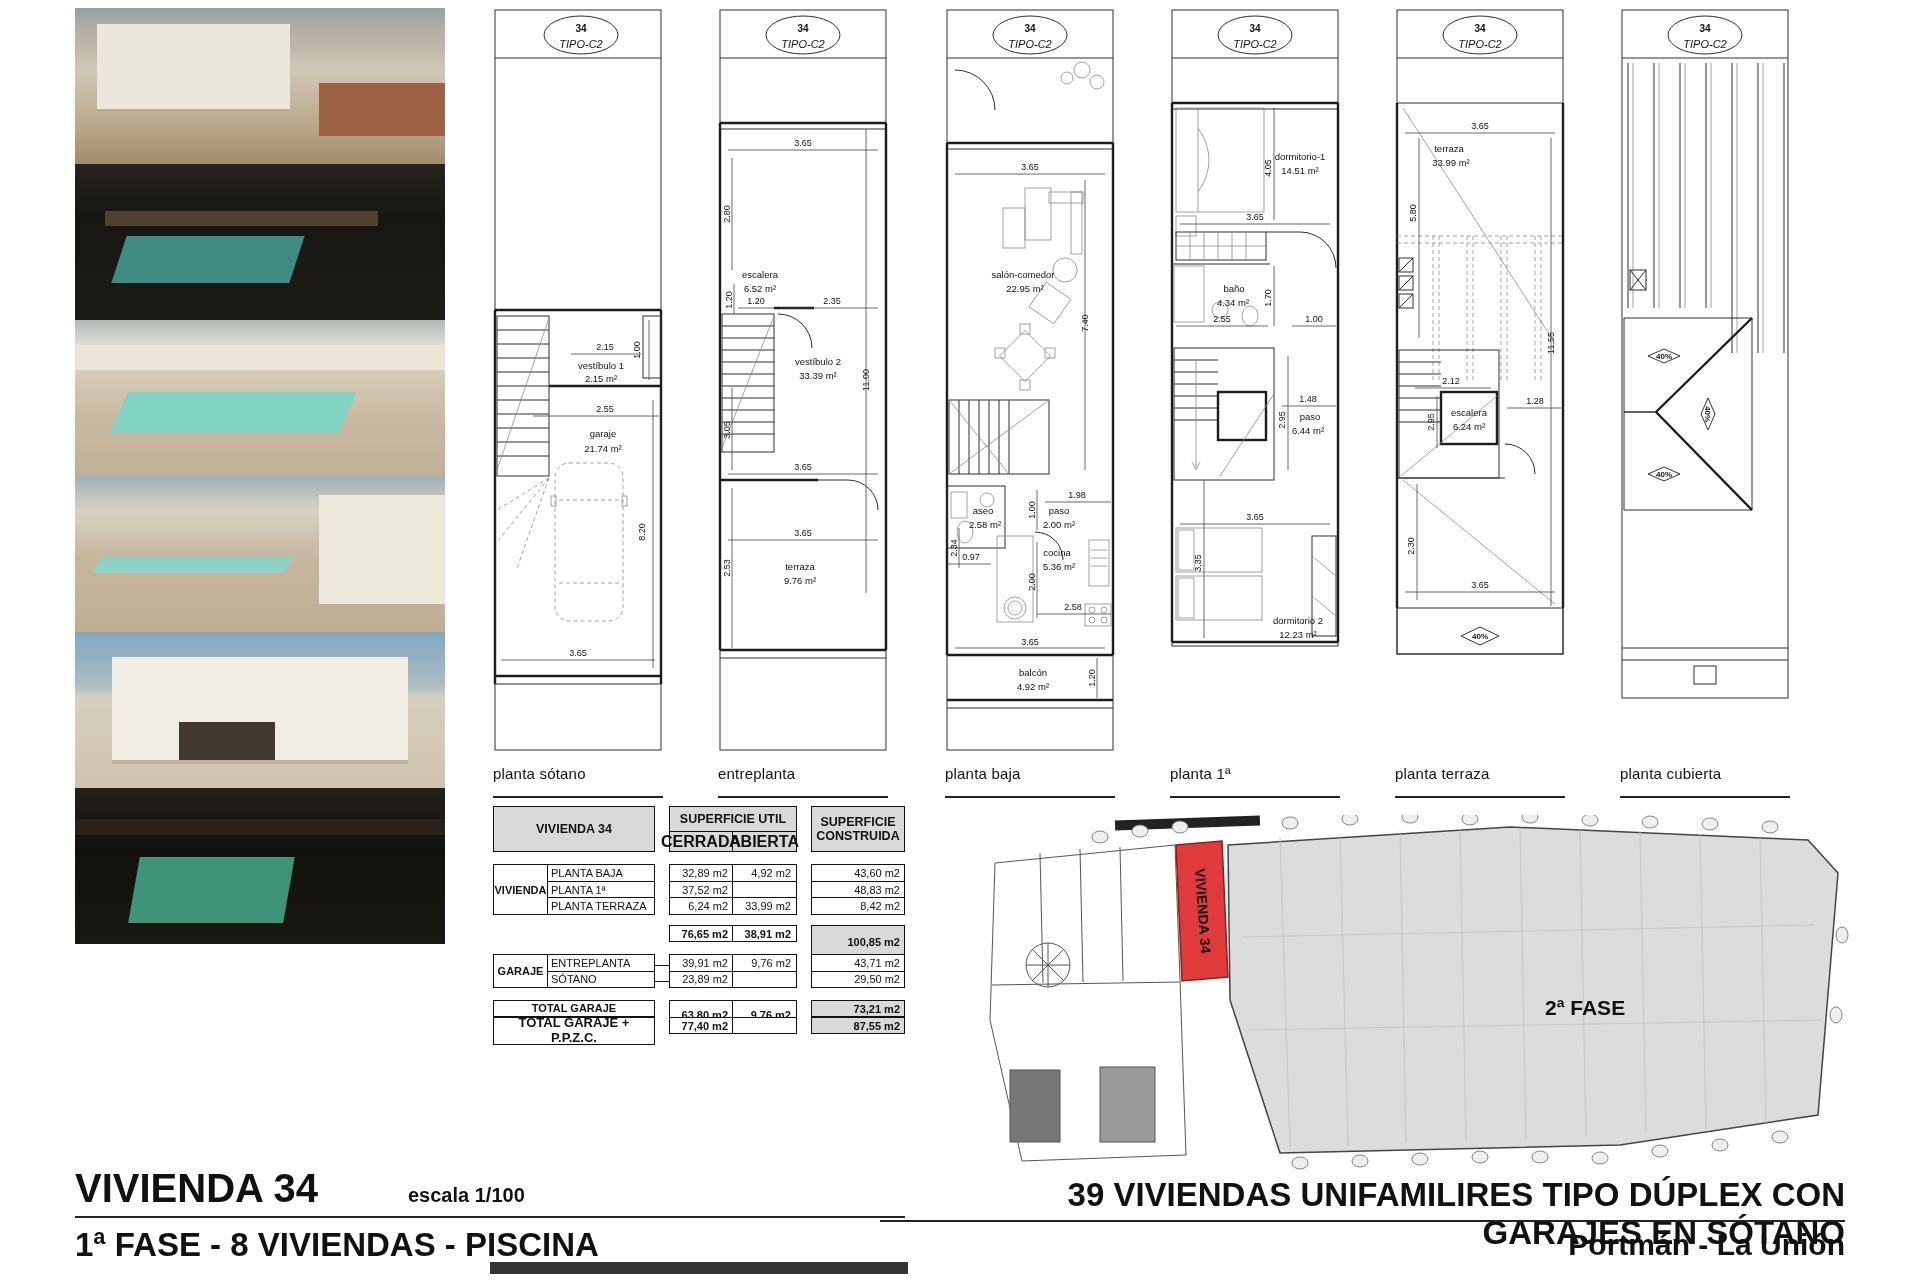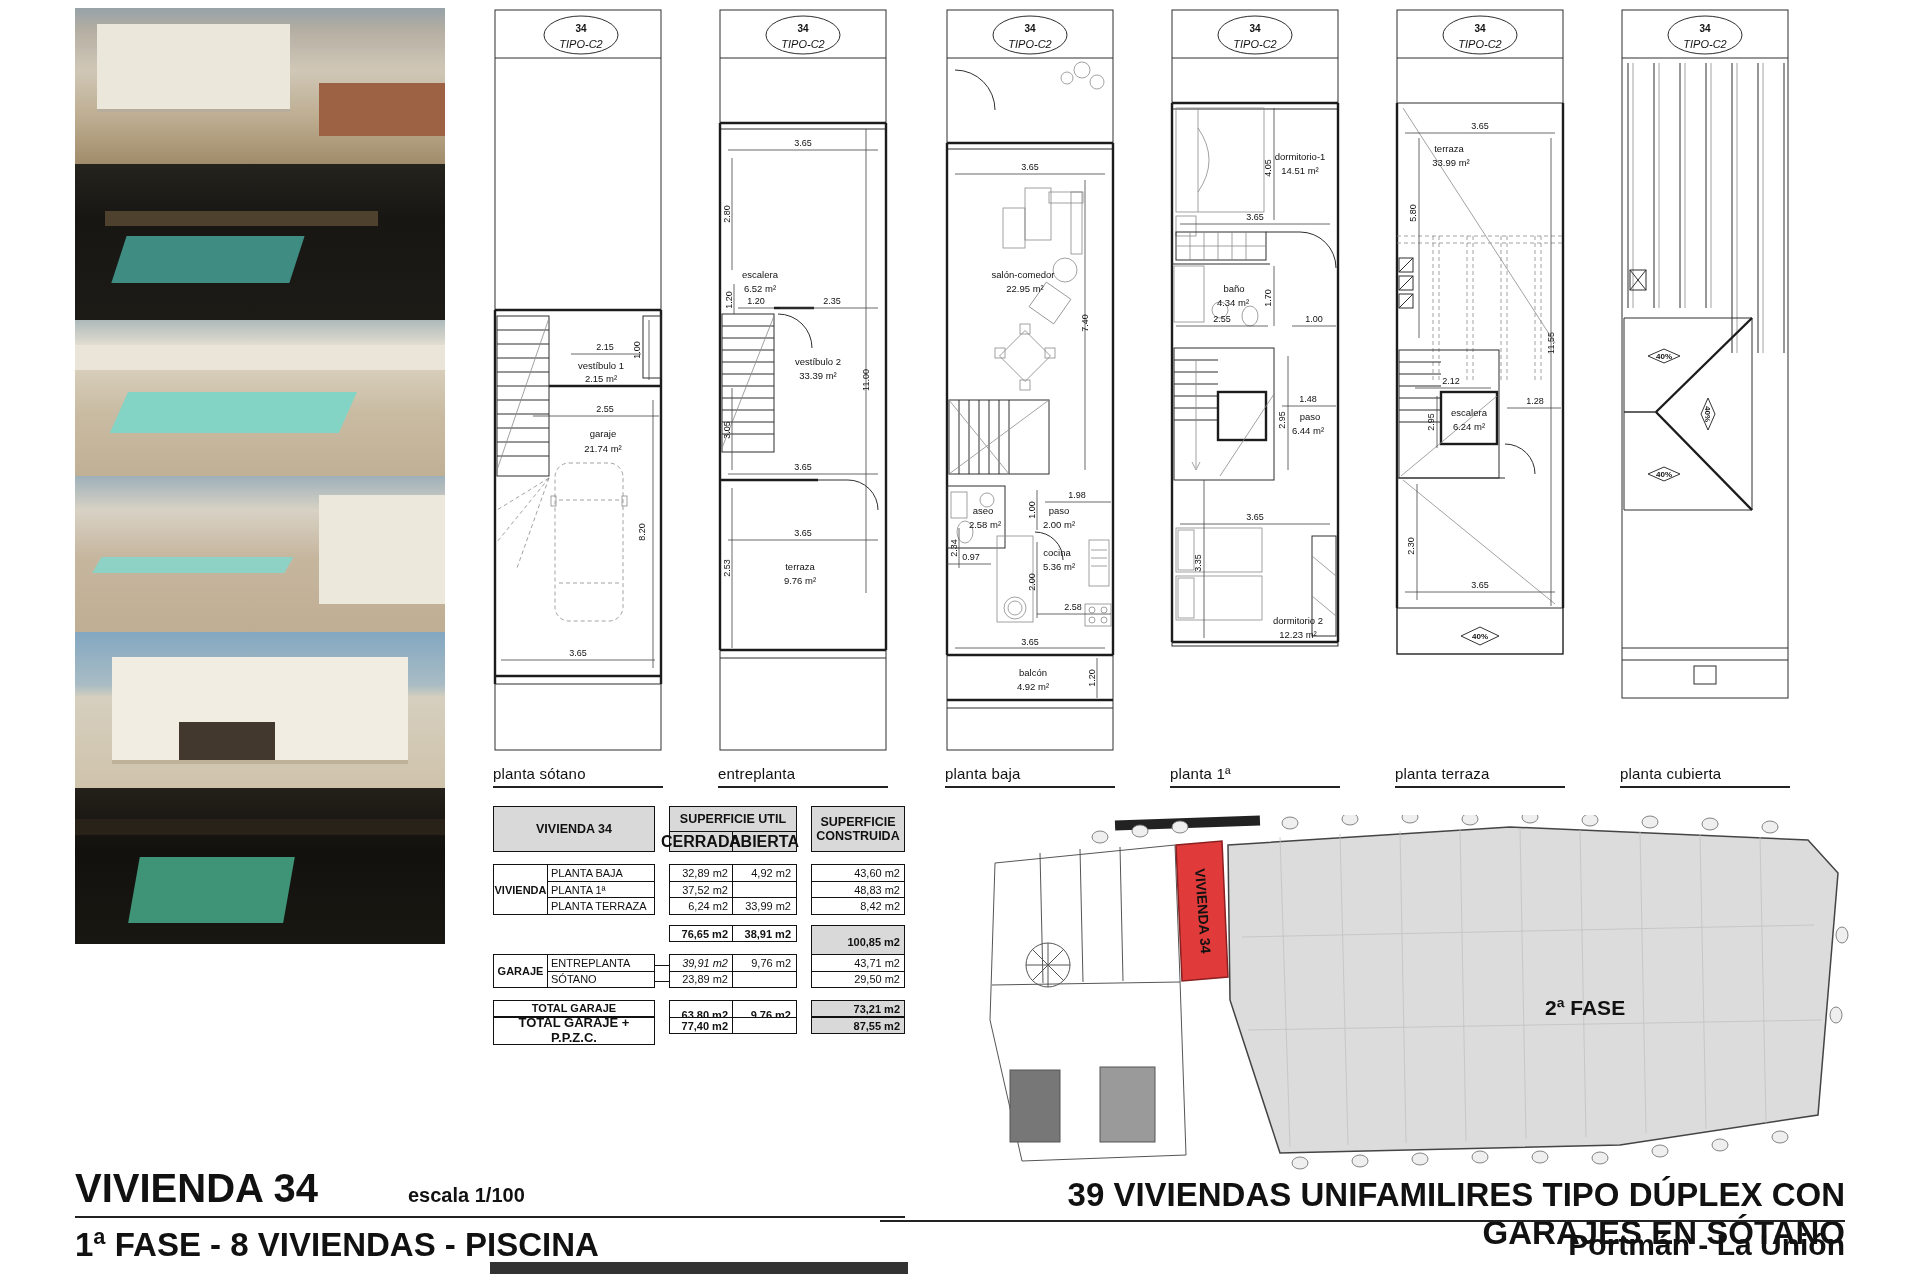--- a/index.html
+++ b/index.html
@@ -21,21 +21,21 @@
   .p4 .a{position:absolute;right:0;top:12%;width:34%;height:70%;background:#ece8dc;}
   .p4 .b{position:absolute;left:6%;top:52%;width:52%;height:10%;background:#8dd2c4;transform:skewX(-30deg);}
   .p5{background:linear-gradient(180deg,#83a7c1 0%,#a9bcc4 34%,#d6cfbf 42%,#cfc3ab 100%);}
   .p5 .a{position:absolute;left:10%;top:16%;width:80%;height:66%;background:#f1ede2;box-shadow:0 4px 0 #beb29b;}
   .p5 .b{position:absolute;left:28%;top:58%;width:26%;height:24%;background:#42382d;}
   .p6{background:linear-gradient(180deg,#24201a 0%,#12110d 40%,#191712 100%);}
   .p6 .a{position:absolute;left:16%;top:44%;width:42%;height:42%;background:#3f9478;transform:skewX(-10deg);}
   .p6 .b{position:absolute;left:0;top:20%;width:100%;height:10%;background:#2b241b;opacity:.85;}
   
   .strip{width:170px;top:8px;}
-  .plan-label{margin-top:7px;font-size:15px;color:#111;border-bottom:2px solid #222;padding-bottom:4px;letter-spacing:.2px;}
+  .plan-label{margin-top:7px;font-size:15px;color:#111;border-bottom:2px solid #222;padding-bottom:14px;letter-spacing:.2px;}
   svg{display:block;}
   svg text{font-family:"Liberation Sans",sans-serif;fill:#111;}
   .w{fill:none;stroke:#1c1c1c;stroke-width:2.4;}
   .t{fill:none;stroke:#2e2e2e;stroke-width:1;}
   .f{fill:none;stroke:#8a8a8a;stroke-width:.8;}
   .dl{stroke:#444;stroke-width:.8;}
   .d{stroke-dasharray:4 3;}
   .dm{font-size:9px;}
   .rm{font-size:9.5px;}
   .ar{font-size:9.5px;}
@@ -618,21 +618,21 @@
 
   <div class="box" style="left:0;top:148px;width:162px;height:34px;display:flex;">
     <div class="rowcell inr bold" style="width:54px;justify-content:center;">GARAJE</div>
     <div style="flex:1;display:flex;flex-direction:column;">
       <div class="rowcell nm inb" style="flex:1;">ENTREPLANTA</div>
       <div class="rowcell nm" style="flex:1;">SÓTANO</div>
     </div>
   </div>
   <div class="box" style="left:176px;top:148px;width:128px;height:34px;display:flex;flex-direction:column;">
     <div style="flex:1;display:flex;" class="inb">
-      <div class="rowcell num inr" style="width:63px;font-style:italic;">39,91 m2</div>
+      <div class="rowcell num inr" style="width:63px;">39,91 m2</div>
       <div class="rowcell num" style="width:62px;">9,76 m2</div>
     </div>
     <div style="flex:1;display:flex;">
       <div class="rowcell num inr" style="width:63px;">23,89 m2</div>
       <div class="rowcell num" style="width:62px;"></div>
     </div>
   </div>
   <div class="box" style="left:318px;top:148px;width:94px;height:34px;display:flex;flex-direction:column;">
     <div class="rowcell num inb" style="flex:1;">43,71 m2</div>
     <div class="rowcell num" style="flex:1;">29,50 m2</div>

